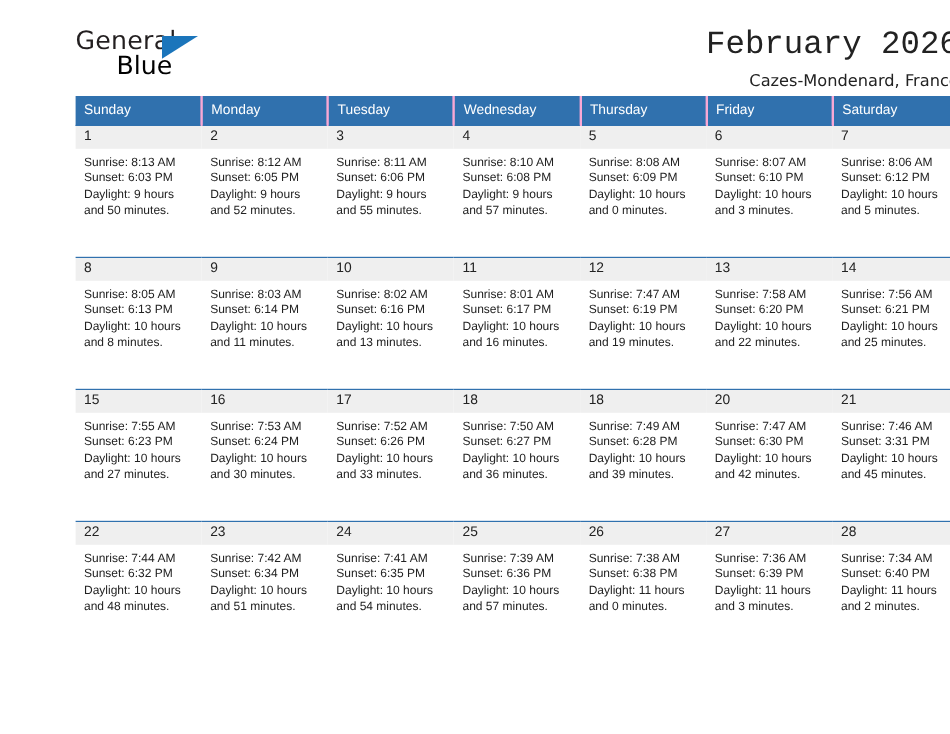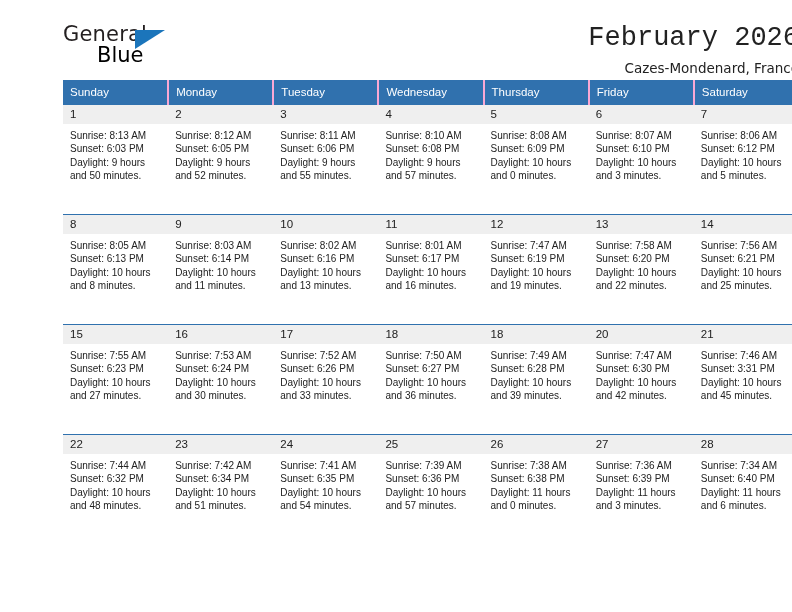--- a/index.html
+++ b/index.html
@@ -412,21 +412,21 @@
             <div>Daylight: 11 hours</div>
             <div>and 3 minutes.</div>
           </div>
         </td>
         <td>
           <div class="daynum">28</div>
           <div class="details">
             <div>Sunrise: 7:34 AM</div>
             <div>Sunset: 6:40 PM</div>
             <div>Daylight: 11 hours</div>
-            <div>and 6 minutes.</div>
+            <div>and 2 minutes.</div>
           </div>
         </td>
       </tr>
 
     </tbody>
   </table>
 
 </div>
 
 </body></html>

